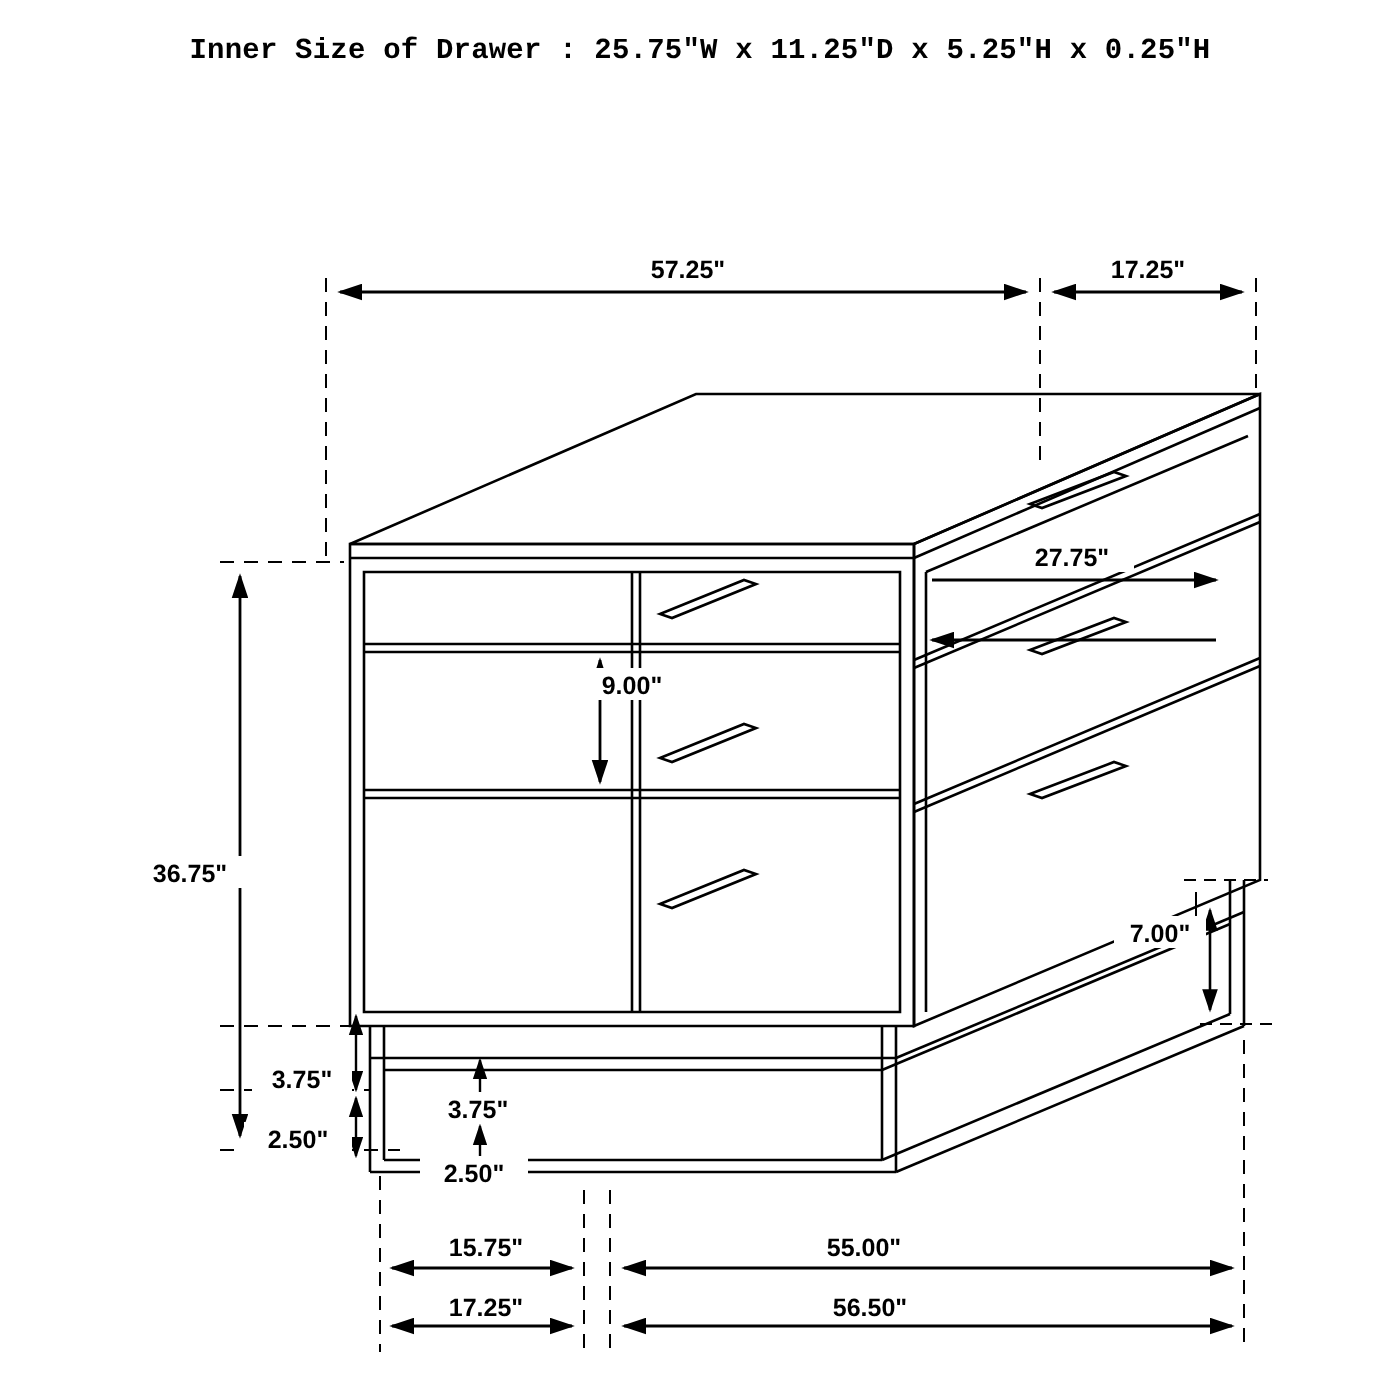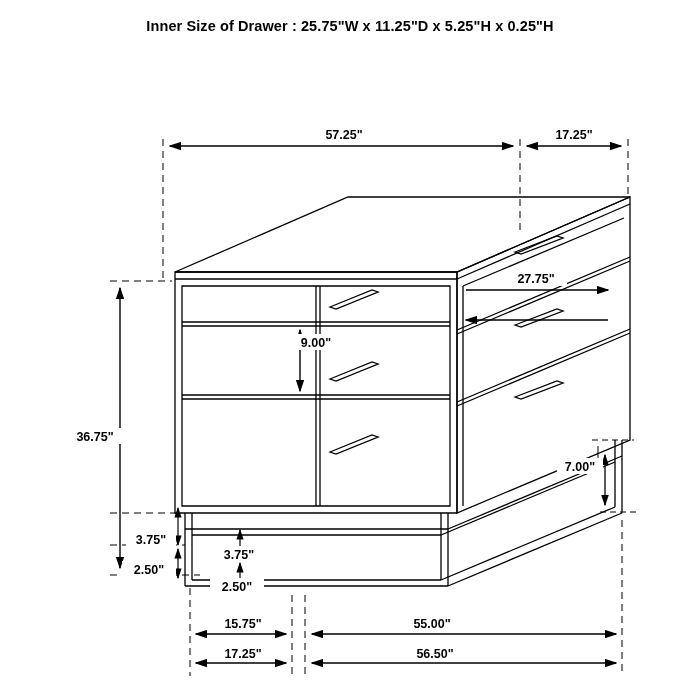--- a/index.html
+++ b/index.html
@@ -18,20 +18,21 @@
   .title {
     position: absolute;
     top: 18px;
     left: 0;
     width: 700px;
     text-align: center;
     font-size: 14.5px;
     font-weight: bold;
     letter-spacing: 0.1px;
     color: #000;
+    font-family: Liberation Mono, monospace;
   }
   .canvas-wrap {
     position: absolute;
     top: 0;
     left: 0;
     width: 700px;
     height: 700px;
   }
   svg.diagram {
     display: block;

